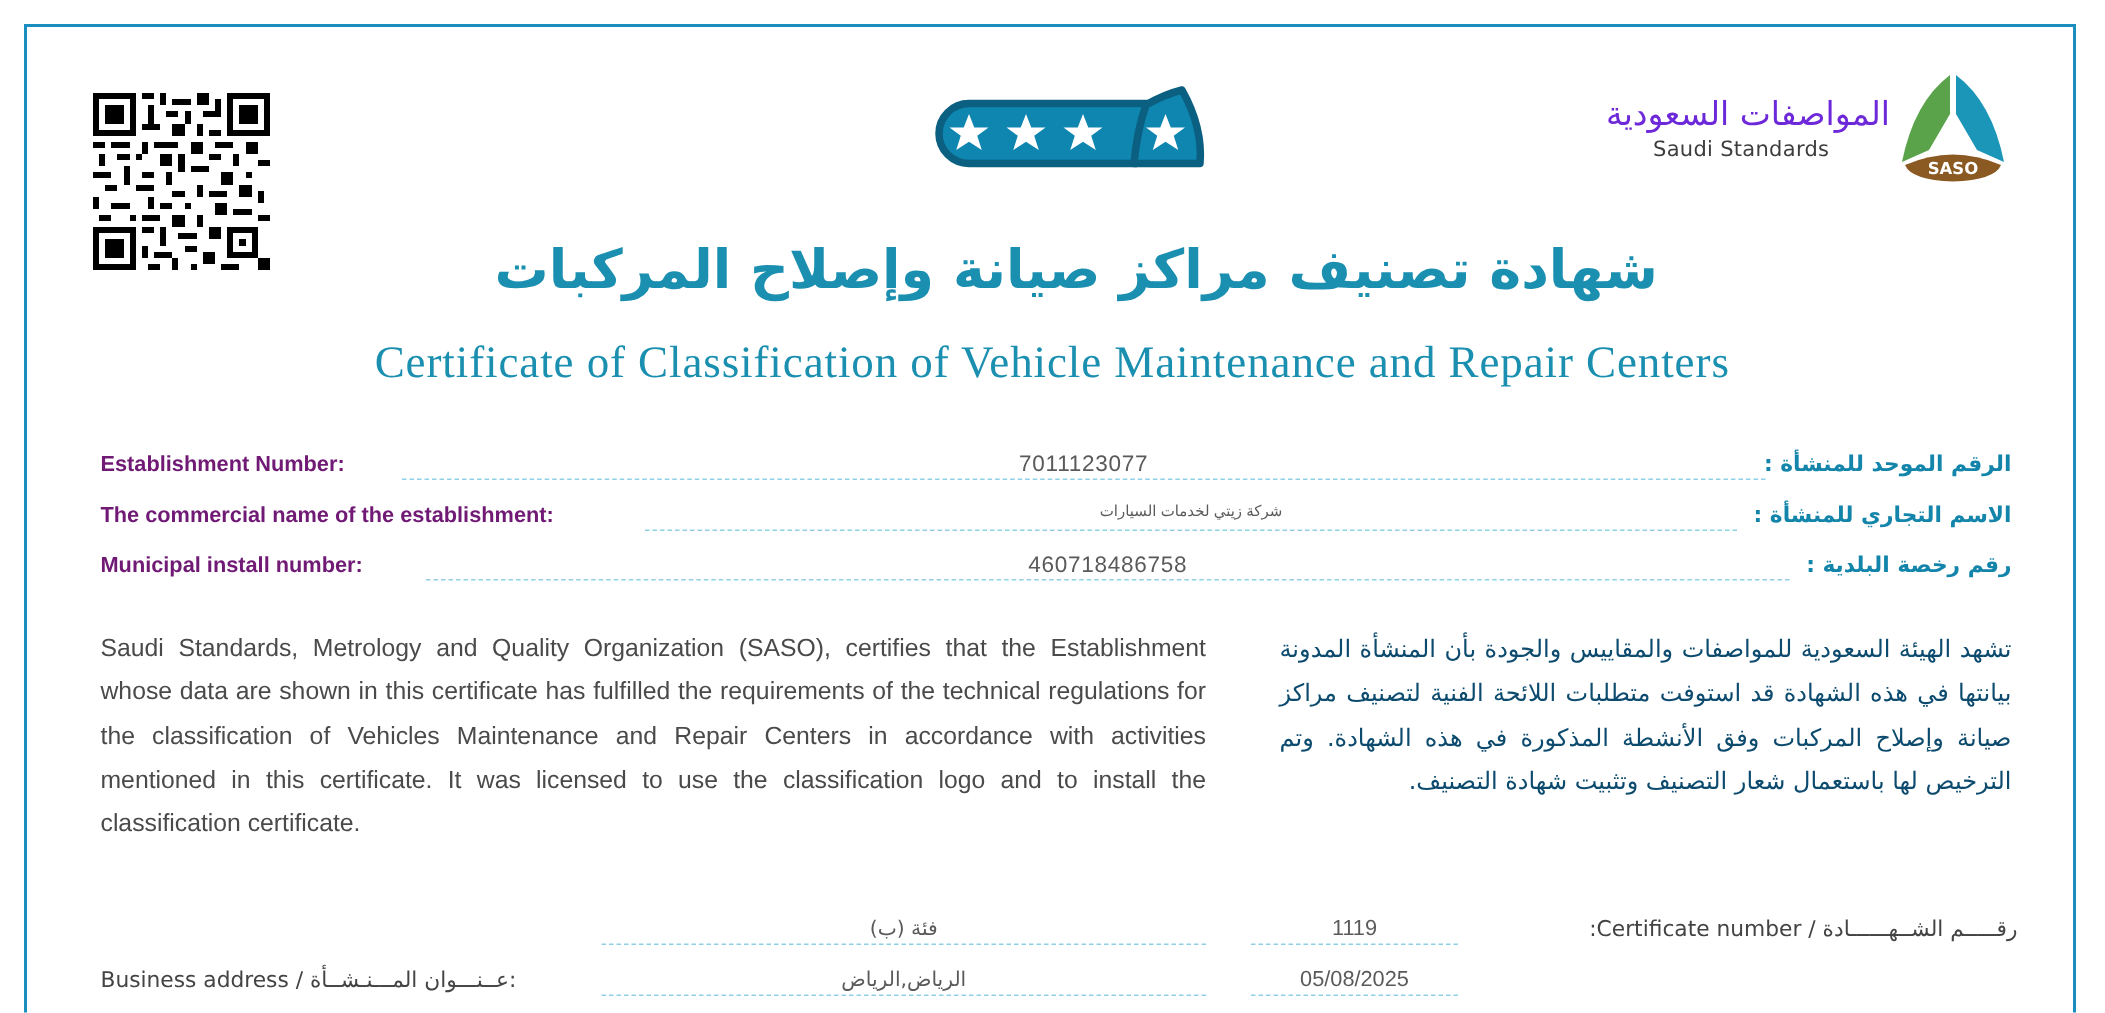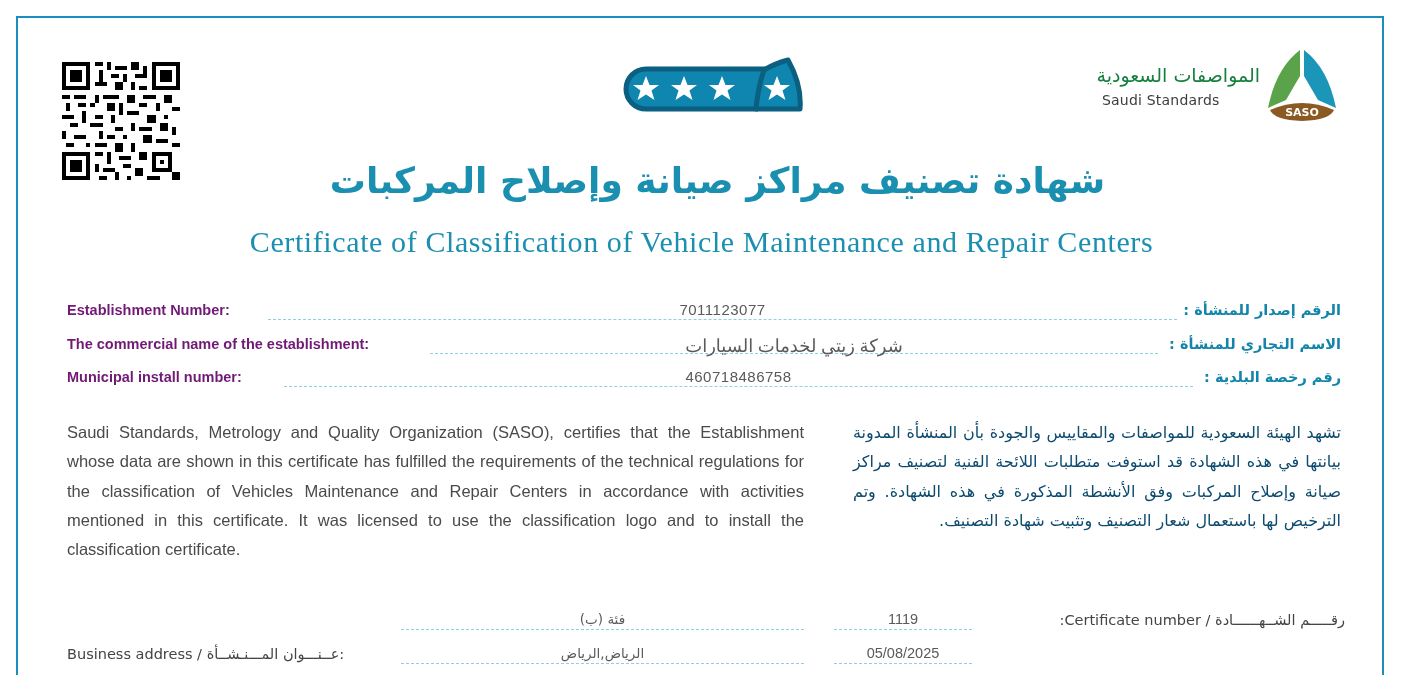--- a/index.html
+++ b/index.html
@@ -1,31 +1,31 @@
 <!DOCTYPE html>
 <html><head>
 <meta charset="utf-8">
 <style>
   html, body { margin:0; padding:0; background:#ffffff; }
   body { width:1403px; height:675px; overflow:hidden; position:relative; font-family:"DejaVu Sans", sans-serif; }
   .frame { position:absolute; left:16px; top:16px; width:1368px; height:700px; border:2px solid #1a8fbf; border-bottom:none; box-sizing:border-box; }
   .qr { position:absolute; left:62px; top:62px; width:118px; height:118px; }
   .stars { position:absolute; left:616px; top:57px; width:190px; height:62px; }
   .logo { position:absolute; left:1100px; top:46px; width:240px; height:76px; }
-  .logo-ar { position:absolute; left:0; top:18px; width:160px; text-align:right; direction:rtl; font-family:"DejaVu Sans", sans-serif; font-size:19px; color:#15803d; white-space:nowrap; letter-spacing:-0.5px; }
+  .logo-ar { position:absolute; left:0; top:18px; width:160px; text-align:right; direction:rtl; font-family:"DejaVu Sans", sans-serif; font-size:22px; color:#6d28d9; white-space:nowrap; letter-spacing:-0.5px; }
   .logo-en { position:absolute; left:2px; top:46px; width:160px; font-family:"DejaVu Sans", sans-serif; font-size:14px; color:#3d3d3d; white-space:nowrap; letter-spacing:0.2px; }
   .logo-mark { position:absolute; left:166px; top:2px; width:72px; height:74px; }
   .title-ar { position:absolute; left:0; right:0; top:160px; text-align:center; direction:rtl; color:#1a8fb0; font-weight:bold; font-size:36px; font-family:"DejaVu Sans", sans-serif;padding-left:32px; }
   .title-en { position:absolute; left:0; right:0; top:225px; text-align:center; color:#1a8fb0; font-size:30px; font-family:Liberation Serif, serif; letter-spacing:0.6px; }
   .field-row { position:absolute; left:67px; width:1274px; height:22px; }
   .fl-en { position:absolute; left:0; top:0; color:#701a75; font-weight:bold; font-size:14.5px; font-family:"Liberation Sans", sans-serif; white-space:nowrap; }
   .fl-ar { position:absolute; right:0; top:0; direction:rtl; color:#1384aa; font-weight:bold; font-size:14.5px; font-family:"DejaVu Sans", sans-serif; white-space:nowrap; }
   .fl-line { position:absolute; top:17px; border-top:1px dashed #8fd0e6; }
   .fl-val { position:absolute; top:-1px; left:0; right:0; text-align:center; color:#5a5a5a; font-size:15px; font-family:"Liberation Sans", sans-serif; letter-spacing:0.5px; }
-  .fl-val.ar { direction:rtl; font-family:Liberation Serif, serif; font-size:18px; }
+  .fl-val.ar { direction:rtl; font-family:Liberation Sans, sans-serif; font-size:10px; }
   .para-en { position:absolute; left:67px; top:418px; width:737px; color:#4a4a4a; font-size:16.5px; line-height:29.3px; text-align:justify; font-family:"Liberation Sans", sans-serif; }
   .para-ar { position:absolute; left:853px; top:418px; width:488px; color:#0c4a6e; font-size:16px; line-height:29.3px; text-align:justify; direction:rtl; font-family:"DejaVu Sans", sans-serif; }
   .bot-row { position:absolute; left:67px; width:1280px; height:22px; }
   .b-label { position:absolute; top:0; color:#444; font-size:14.5px; font-family:"DejaVu Sans", sans-serif; white-space:nowrap; }
   .b-line { position:absolute; top:17px; border-top:1px dashed #8fd0e6; }
   .b-val { position:absolute; top:-1px; left:0; right:0; text-align:center; color:#5a5a5a; font-size:14.5px; font-family:"Liberation Sans", sans-serif; }
   .b-val.ar { direction:rtl; font-family:"DejaVu Sans", sans-serif; font-size:13.5px; }
 </style>
 </head>
 <body>
@@ -143,21 +143,21 @@
 </div>
 
 <div class="title-ar">شهادة تصنيف مراكز صيانة وإصلاح المركبات</div>
 <div class="title-en">Certificate of Classification of Vehicle Maintenance and Repair Centers</div>
 
 <div class="field-row" style="top:302px;">
   <span class="fl-en">Establishment Number:</span>
   <div class="fl-line" style="left:201px; right:164px;">
     <span class="fl-val" style="top:-19px;">7011123077</span>
   </div>
-  <span class="fl-ar">الرقم إصدار للمنشأة  :</span>
+  <span class="fl-ar">الرقم الموحد للمنشأة  :</span>
 </div>
 
 <div class="field-row" style="top:336px;">
   <span class="fl-en">The commercial name of the establishment:</span>
   <div class="fl-line" style="left:363px; right:183px;">
     <span class="fl-val ar" style="top:-19px;">شركة زيتي لخدمات السيارات</span>
   </div>
   <span class="fl-ar">الاسم التجاري للمنشأة  :</span>
 </div>
 

